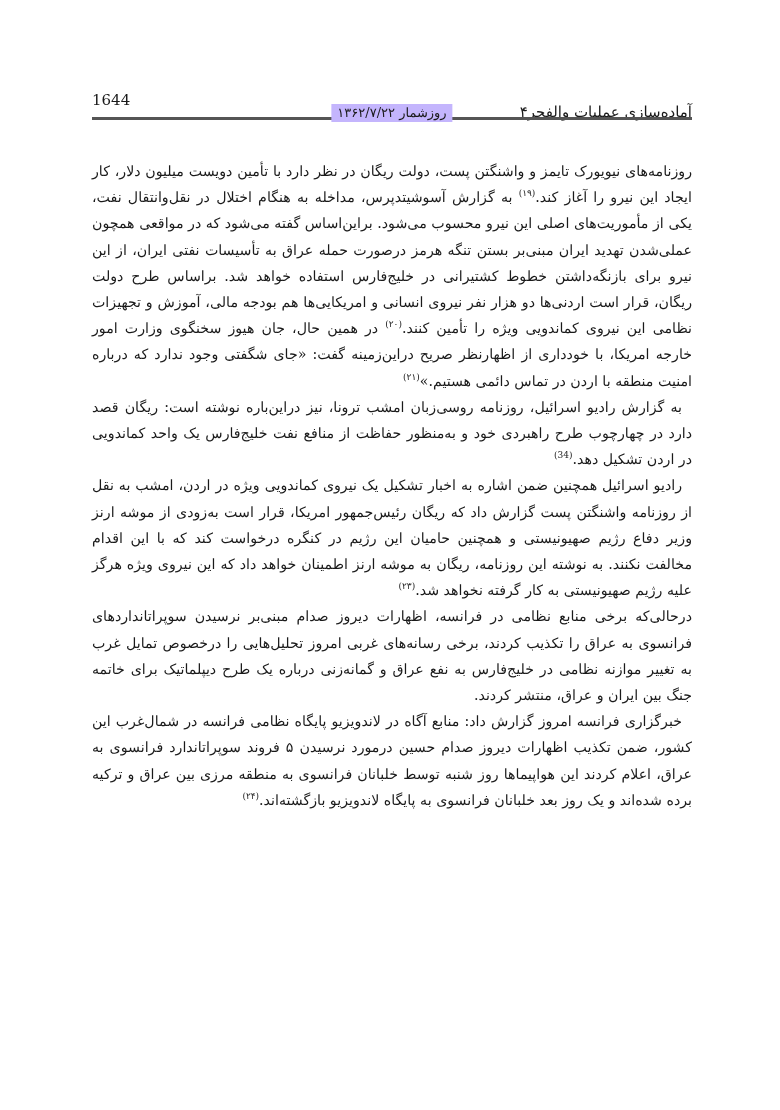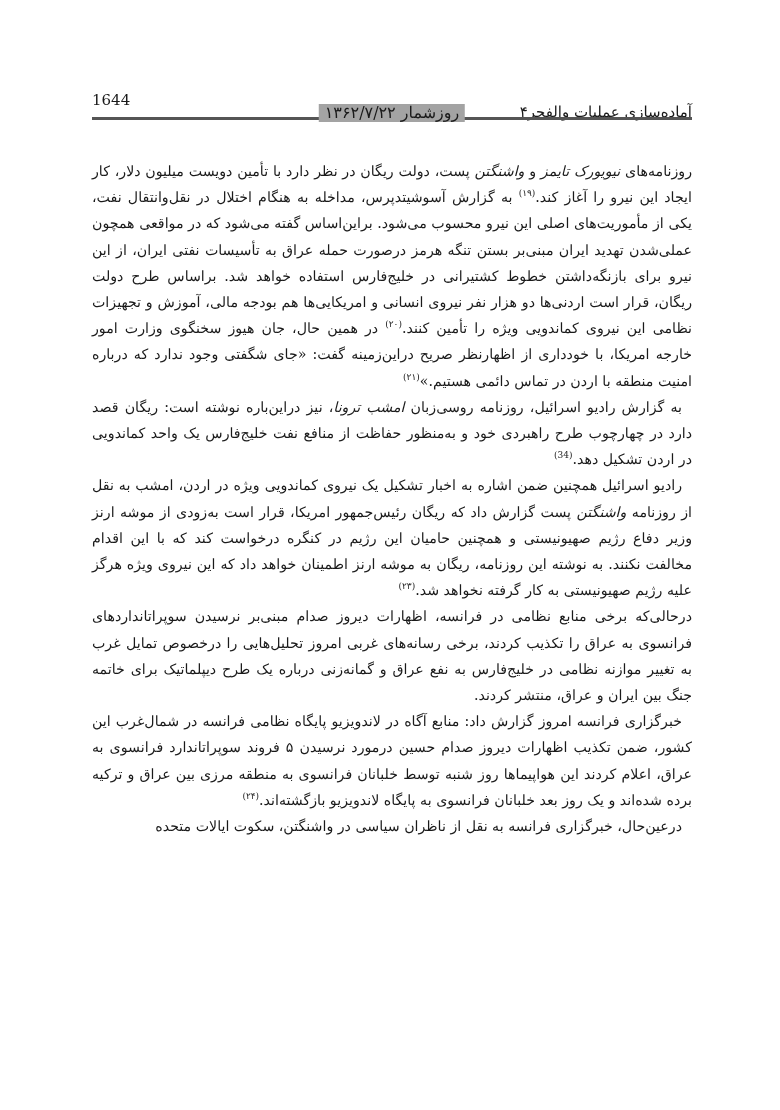--- a/index.html
+++ b/index.html
@@ -48,23 +48,23 @@
       height: 3px;
       border-top: 2px solid #555;
       border-bottom: 1px solid #555;
       box-sizing: border-box;
     }
     .rh-date {
       position: absolute;
       left: 50%;
       transform: translateX(-50%);
       top: 14px;
-      background: #a3a3a3;
+      background: #c4b5fd;
       padding: 0 6px;
-      font-size: 16px;
+      font-size: 13px;
       line-height: 18px;
     }
     .body-text {
       margin-top: 36px;
       font-size: 14.2px;
       line-height: 26.2px;
       text-align: justify;
       text-align-last: right;
     }
     .body-text p {
@@ -73,21 +73,20 @@
     }
     .body-text p.indent {
       text-indent: 10px;
     }
     .fn {
       font-size: 9px;
       vertical-align: super;
       line-height: 0;
     }
     .it {
-      font-style: italic;
     }
     .section-num {
       margin-top: 30px;
       font-weight: bold;
       font-size: 15px;
       line-height: 22px;
       text-align: right;
     }
   </style>
 </head>
@@ -108,16 +107,15 @@
 
     <p class="indent"><span>به گزارش رادیو اسرائیل، روزنامه روسی‌زبان </span><span class="it">امشب ترونا</span><span>، نیز دراین‌باره نوشته است: ریگان قصد دارد در چهارچوب طرح راهبردی خود و به‌منظور حفاظت از منافع نفت خلیج‌فارس یک واحد کماندویی در اردن تشکیل دهد.</span><span class="fn">(34)</span></p>
 
     <p class="indent"><span>رادیو اسرائیل همچنین ضمن اشاره به اخبار تشکیل یک نیروی کماندویی ویژه در اردن، امشب به نقل از روزنامه </span><span class="it">واشنگتن</span><span> پست گزارش داد که ریگان رئیس‌جمهور امریکا، قرار است به‌زودی از موشه ارنز وزیر دفاع رژیم صهیونیستی و همچنین حامیان این رژیم در کنگره درخواست کند که با این اقدام مخالفت نکنند. به نوشته این روزنامه، ریگان به موشه ارنز اطمینان خواهد داد که این نیروی ویژه هرگز علیه رژیم صهیونیستی به کار گرفته نخواهد شد.</span><span class="fn">(۲۳)</span></p>
 
 
     <p>درحالی‌که برخی منابع نظامی در فرانسه، اظهارات دیروز صدام مبنی‌بر نرسیدن سوپراتانداردهای فرانسوی به عراق را تکذیب کردند، برخی رسانه‌های غربی امروز تحلیل‌هایی را درخصوص تمایل غرب به تغییر موازنه نظامی در خلیج‌فارس به نفع عراق و گمانه‌زنی درباره یک طرح دیپلماتیک برای خاتمه جنگ بین ایران و عراق، منتشر کردند.</p>
 
     <p class="indent"><span>خبرگزاری فرانسه امروز گزارش داد: منابع آگاه در لاندویزیو پایگاه نظامی فرانسه در شمال‌غرب این کشور، ضمن تکذیب اظهارات دیروز صدام حسین درمورد نرسیدن ۵ فروند سوپراتاندارد فرانسوی به عراق، اعلام کردند این هواپیماها روز شنبه توسط خلبانان فرانسوی به منطقه مرزی بین عراق و ترکیه برده شده‌اند و یک روز بعد خلبانان فرانسوی به پایگاه لاندویزیو بازگشته‌اند.</span><span class="fn">(۲۴)</span></p>
 
-    <p class="indent">درعین‌حال، خبرگزاری فرانسه به نقل از ناظران سیاسی در واشنگتن، سکوت ایالات متحده</p>
 
   </div>
 </div>
 
 </body></html>

